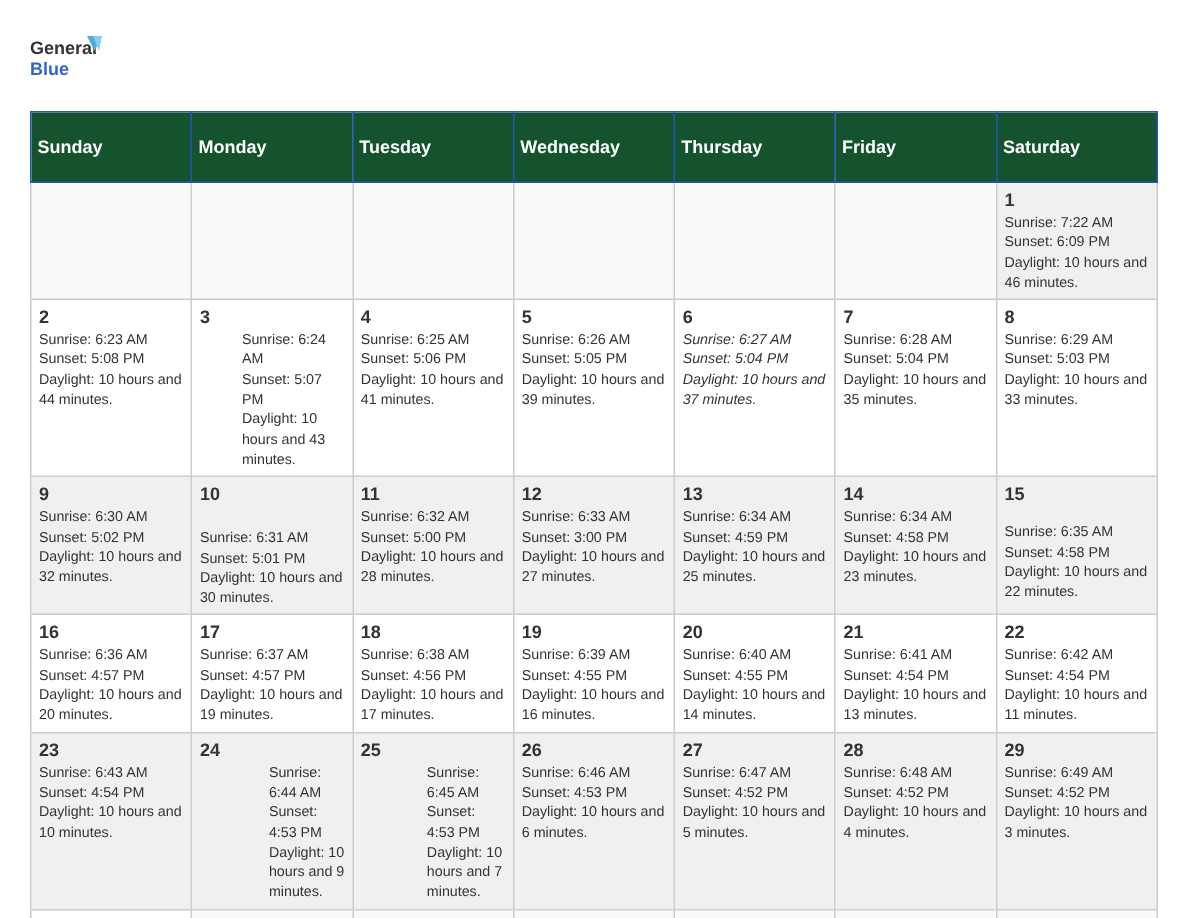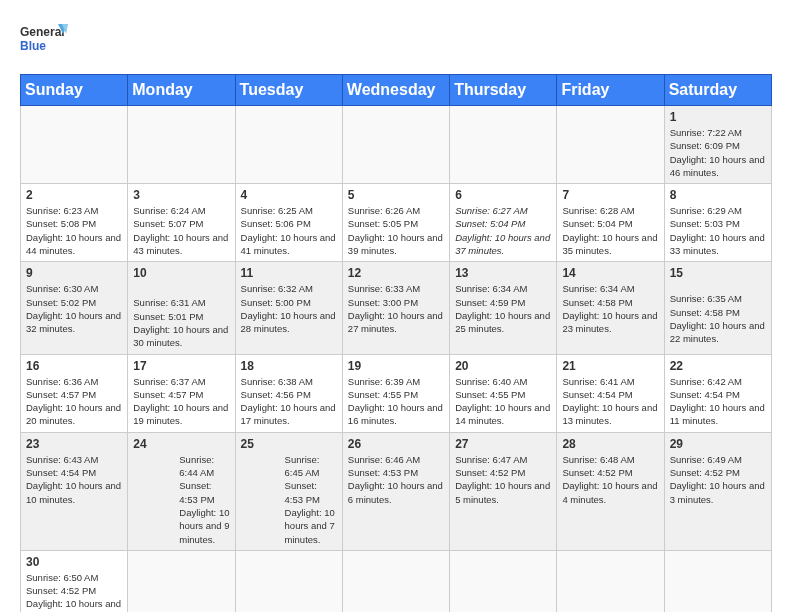--- a/index.html
+++ b/index.html
@@ -32,25 +32,25 @@
     .calendar-subtitle {
       font-size: 14px;
       color: #555;
     }
     .calendar-table {
       width: 100%;
       border-collapse: collapse;
       border: 1px solid #ccc;
     }
     .calendar-table th {
-      background-color: #3b82f6;
+      background-color: #14532d;
       color: white;
-      font-size: 16px;
+      font-size: 12px;
       font-weight: bold;
-      padding: 6px 4px;
+      padding: 16px 4px;
       text-align: left;
       border: 1px solid #2255bb;
     }
     .calendar-table td {
       vertical-align: top;
       border: 1px solid #ccc;
       padding: 4px 5px;
       font-size: 10px;
       color: #333;
       width: calc(100% / 7);
@@ -122,21 +122,21 @@
       </tr>
       <tr>
         <td>
           <span class="day-number">2</span>
           <div class="day-info" style="white-space: pre-line;">Sunrise: 6:23 AM
 Sunset: 5:08 PM
 Daylight: 10 hours and 44 minutes.</div>
         </td>
         <td>
           <span class="day-number">3</span>
-          <div class="day-info" style="white-space: pre-line;">Sunrise: 6:24 AM
+          <div class="day-info" style="white-space: pre-line; margin-left: 28px;">Sunrise: 6:24 AM
 Sunset: 5:07 PM
 Daylight: 10 hours and 43 minutes.</div>
         </td>
         <td>
           <span class="day-number">4</span>
           <div class="day-info" style="white-space: pre-line;">Sunrise: 6:25 AM
 Sunset: 5:06 PM
 Daylight: 10 hours and 41 minutes.</div>
         </td>
         <td>

